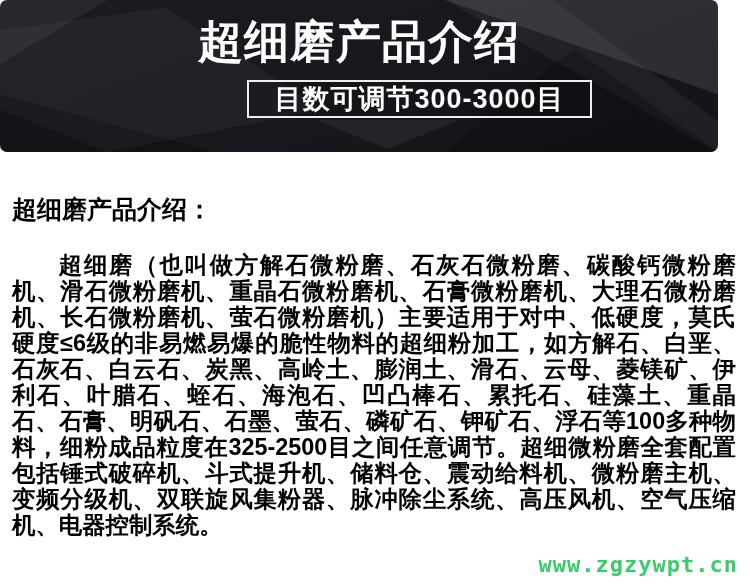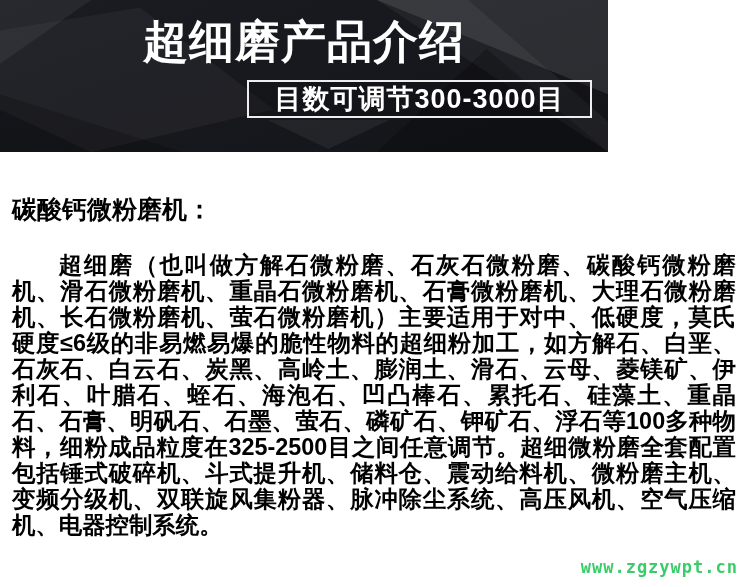--- a/index.html
+++ b/index.html
@@ -12,24 +12,25 @@
     width: 750px;
     height: 587px;
     background: #ffffff;
     overflow: hidden;
     font-family: "Liberation Sans", sans-serif;
   }
 
   
   .banner {
     position: relative;
-    width: 608px;
+    width: 718px;
     height: 152px;
     background: linear-gradient(160deg, #1b1c22 0%, #17181d 55%, #131418 100%);
     overflow: hidden;
+    border-radius: 7px;
   }
   .facet {
     position: absolute;
     inset: 0;
   }
   .facet-a { clip-path: polygon(62% 0, 100% 0, 100% 62%); background: rgba(255,255,255,0.10); }
   .facet-b { clip-path: polygon(62% 0, 77% 0, 100% 80%, 100% 100%); background: rgba(255,255,255,0.05); }
   .facet-c { clip-path: polygon(0 20%, 23% 5%, 45% 72%, 15% 100%, 0 72%); background: rgba(255,255,255,0.045); }
   .facet-d { clip-path: polygon(0 0, 15% 0, 0 42%); background: rgba(255,255,255,0.06); }
   .facet-e { clip-path: polygon(44% 79%, 64% 79%, 54% 98%); background: rgba(255,255,255,0.06); }
@@ -91,21 +92,21 @@
     text-indent: 2em;
     letter-spacing: 0;
   }
 
   
   .watermark {
     position: absolute;
     right: 12px;
     bottom: 10px;
     font-family: "DejaVu Sans Mono", monospace;
-    font-size: 17px;
+    font-size: 22px;
     font-weight: bold;
     color: #3acc6a;
     letter-spacing: 1px;
   }
 </style>
 </head>
 <body>
 
 <div class="page">
 
@@ -117,20 +118,20 @@
     <div class="facet facet-e"></div>
     <div class="facet facet-f"></div>
     <div class="facet facet-g"></div>
 
     <h1 class="banner-title">超细磨产品介绍</h1>
 
     <div class="banner-badge">目数可调节300-3000目</div>
   </div>
 
   <div class="article">
-    <h2 class="article-heading">碳酸钙微粉磨机：</h2>
+    <h2 class="article-heading">超细磨产品介绍：</h2>
 
     <p class="article-paragraph">超细磨（也叫做方解石微粉磨、石灰石微粉磨、碳酸钙微粉磨机、滑石微粉磨机、重晶石微粉磨机、石膏微粉磨机、大理石微粉磨机、长石微粉磨机、萤石微粉磨机）主要适用于对中、低硬度，莫氏硬度≤6级的非易燃易爆的脆性物料的超细粉加工，如方解石、白垩、石灰石、白云石、炭黑、高岭土、膨润土、滑石、云母、菱镁矿、伊利石、叶腊石、蛭石、海泡石、凹凸棒石、累托石、硅藻土、重晶石、石膏、明矾石、石墨、萤石、磷矿石、钾矿石、浮石等100多种物料，细粉成品粒度在325-2500目之间任意调节。超细微粉磨全套配置包括锤式破碎机、斗式提升机、储料仓、震动给料机、微粉磨主机、变频分级机、双联旋风集粉器、脉冲除尘系统、高压风机、空气压缩机、电器控制系统。</p>
   </div>
 
   <div class="watermark">www.zgzywpt.cn</div>
 
 </div>
 
 </body></html>

